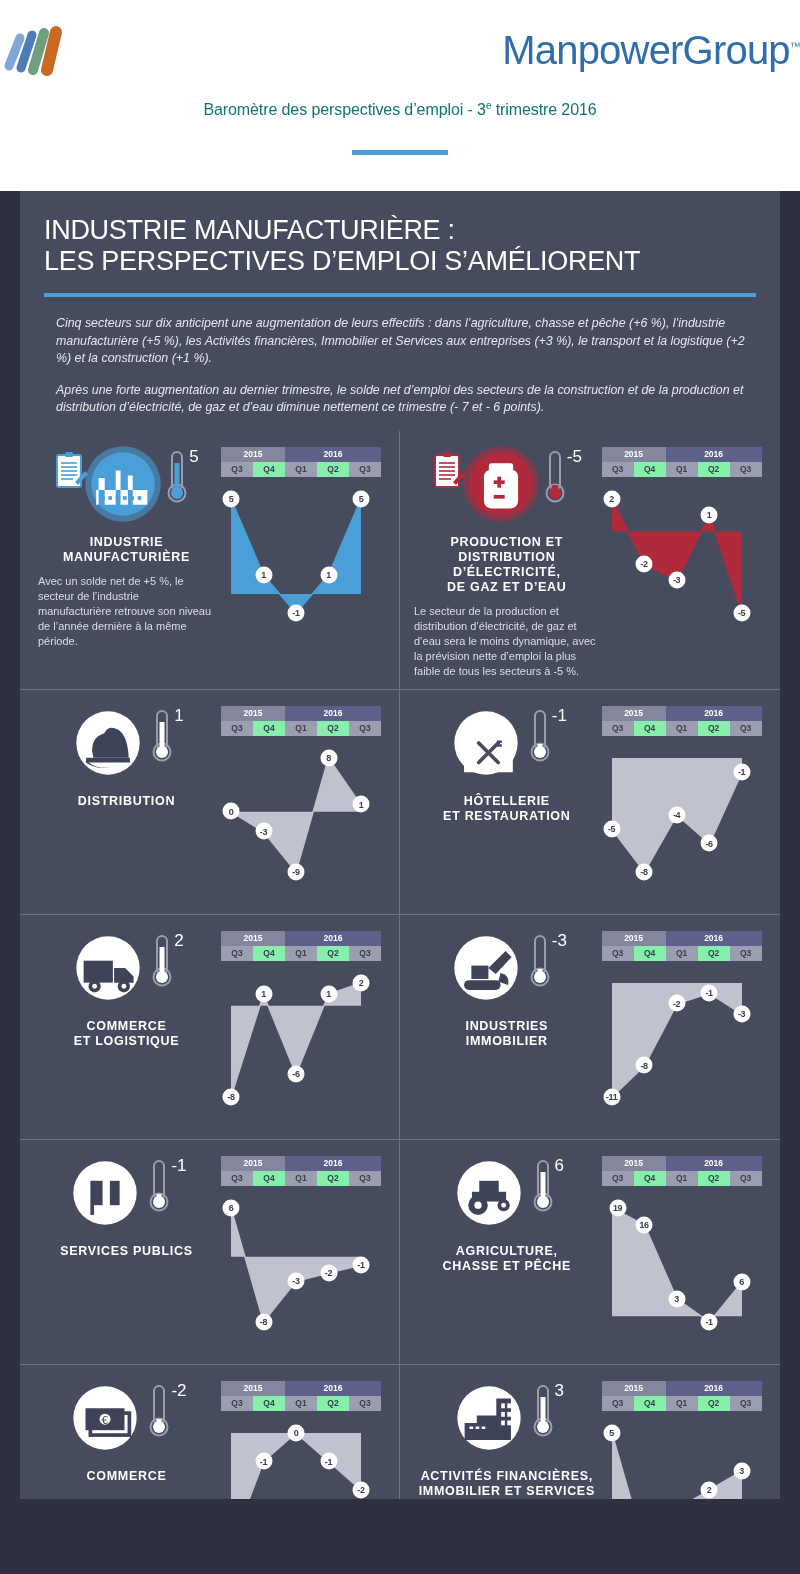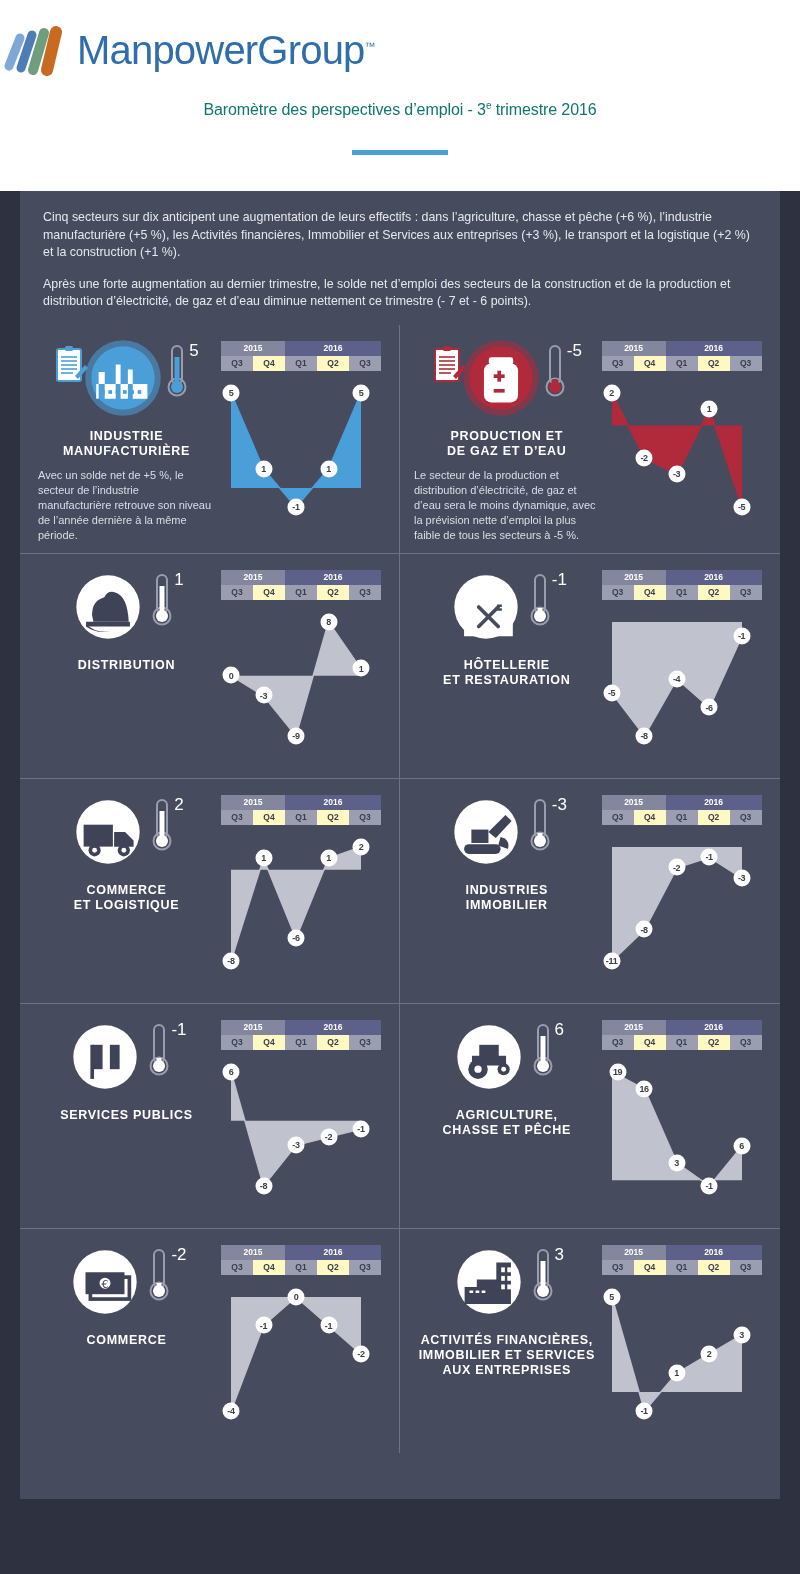--- a/index.html
+++ b/index.html
@@ -11,21 +11,21 @@
   }
   .page { position: relative; width: 800px; height: 1574px; background: #2e3240; }
 
   
   .header {
     position: absolute; left: 0; top: 0; width: 800px; height: 191px;
     background: #ffffff;
   }
   .logo-wrap {
     position: absolute; left: 0; top: 22px; width: 800px;
-    display: flex; align-items: center; justify-content: flex-start;
+    display: flex; align-items: center; justify-content: space-between;
   }
   .logo-mark { width: 68px; height: 56px; margin-right: 9px; }
   .logo-text {
     font-size: 40px; color: #2f6dab; letter-spacing: -0.8px;
     font-family: "Liberation Sans", sans-serif; position: relative;
   }
   .logo-tm { font-size: 11px; vertical-align: super; }
   .subtitle {
     position: absolute; left: 0; top: 100px; width: 800px; text-align: center;
     font-size: 16px; color: #0f766e; letter-spacing: -0.1px;
@@ -42,21 +42,21 @@
     background: #474b5e;
   }
   .title-block { padding: 24px 24px 0 24px; }
   .big-title {
     font-size: 27px; line-height: 31px; color: #ffffff;
     letter-spacing: -0.3px; font-weight: normal;
   }
   .title-underline {
     margin: 16px 0 0 0; height: 4px; background: #4a9fd8; width: 100%;
   }
-  .intro { padding: 18px 24px 0 23px; }
+  .intro { padding: 18px 24px 0 36px; font-style: italic; }
   .intro p {
     font-size: 12.4px; line-height: 17.5px; color: #e7e8ee; margin-bottom: 14px;
   }
 
   
   .grid { position: relative; margin-top: 6px; }
   .row { display: flex; border-top: 1px solid #6e7284; }
   .row.first { border-top: none; }
   .cell {
     width: 380px; position: relative; padding: 14px 12px 10px 12px;
@@ -86,21 +86,21 @@
     padding: 0 6px;
   }
   .sector-desc.wide { padding: 0 2px; }
 
   
   .qtable { width: 160px; border-collapse: collapse; margin-bottom: 4px; }
   .qtable td { text-align: center; font-size: 8.5px; font-weight: bold; padding: 2px 0 3px 0; }
   .y2015 { background: #83869d; color: #ffffff; }
   .y2016 { background: #5d6089; color: #ffffff; }
   .qa { background: #9b9eb0; color: #3a3d4d; }
-  .qb { background: #fef9c3; color: #3a3d4d; }
+  .qb { background: #86efac; color: #3a3d4d; }
 
   .plot { position: relative; width: 166px; }
   .plot svg { display: block; overflow: visible; }
   .dot-label {
     position: absolute; width: 17px; height: 17px; border-radius: 50%;
     background: #ffffff; color: #3a3d4d; font-size: 9px; font-weight: bold;
     display: flex; align-items: center; justify-content: center;
     transform: translate(-50%, -50%); letter-spacing: -0.3px;
   }
 
@@ -124,20 +124,27 @@
           <line x1="47" y1="48" x2="56" y2="10" stroke="#c96a22" stroke-width="12"></line>
         </g>
       </svg>
       <div class="logo-text"><span>ManpowerGroup</span><span class="logo-tm">™</span></div>
     </div>
     <div class="subtitle"><span>Baromètre des perspectives d’emploi - 3</span><sup>e</sup><span> trimestre 2016</span></div>
     <div class="rule"></div>
   </div>
 
   <div class="body-frame">
+    <div class="title-block">
+      <div class="big-title">
+        <div>INDUSTRIE MANUFACTURIÈRE :</div>
+        <div>LES PERSPECTIVES D’EMPLOI S’AMÉLIORENT</div>
+      </div>
+      <div class="title-underline"></div>
+    </div>
 
     <div class="intro">
       <p>Cinq secteurs sur dix anticipent une augmentation de leurs effectifs : dans l’agriculture, chasse et pêche (+6 %), l’industrie manufacturière (+5 %), les Activités financières, Immobilier et Services aux entreprises (+3 %), le transport et la logistique (+2 %) et la construction (+1 %).</p>
       <p>Après une forte augmentation au dernier trimestre, le solde net d’emploi des secteurs de la construction et de la production et distribution d’électricité, de gaz et d’eau diminue nettement ce trimestre (- 7 et - 6 points).</p>
     </div>
 
     <div class="grid" id="grid">
         <div class="row first">
           <div class="cell tall left">
       <div class="cell-inner">
@@ -250,20 +257,21 @@
     <rect x="6" y="3" width="10" height="38" rx="5" fill="none" stroke="#9a9db0" stroke-width="2"></rect>
     <circle cx="11" cy="44" r="8.5" fill="none" stroke="#9a9db0" stroke-width="2"></circle>
     <circle cx="11" cy="44" r="6" fill="#b02a3c"></circle>
     <rect x="8.5" y="36" width="5" height="8" fill="#b02a3c"></rect>
   </svg>
               <span class="thermo-val">-5</span>
             </div>
           </div>
           <div class="sector-name">
             <div>PRODUCTION ET</div>
+                  <div>DISTRIBUTION D’ÉLECTRICITÉ,</div>
                   <div>DE GAZ ET D’EAU</div>
           </div>
           <div class="sector-desc wide">Le secteur de la production et distribution d’électricité, de gaz et d’eau sera le moins dynamique, avec la prévision nette d’emploi la plus faible de tous les secteurs à -5 %.</div>
         </div>
         <div class="chart-col">
           <table class="qtable">
     <tbody>
                     <tr>
       <td class="y2015" colspan="2">2015</td>
       <td class="y2016" colspan="3">2016</td>

